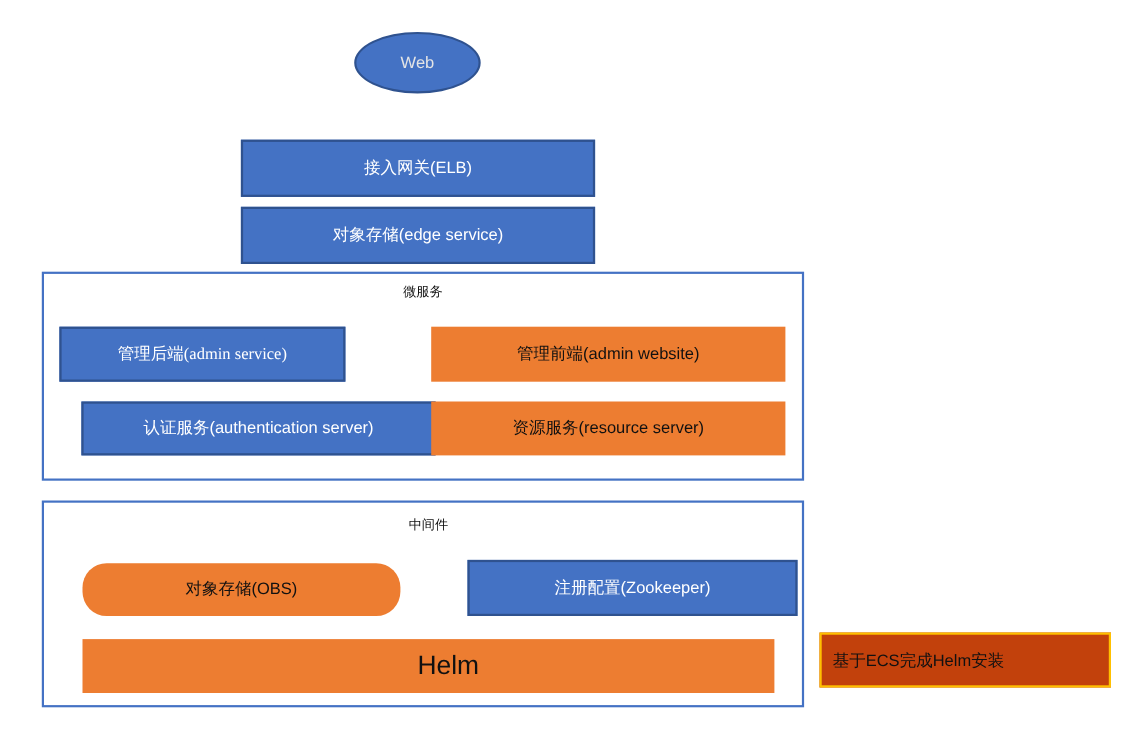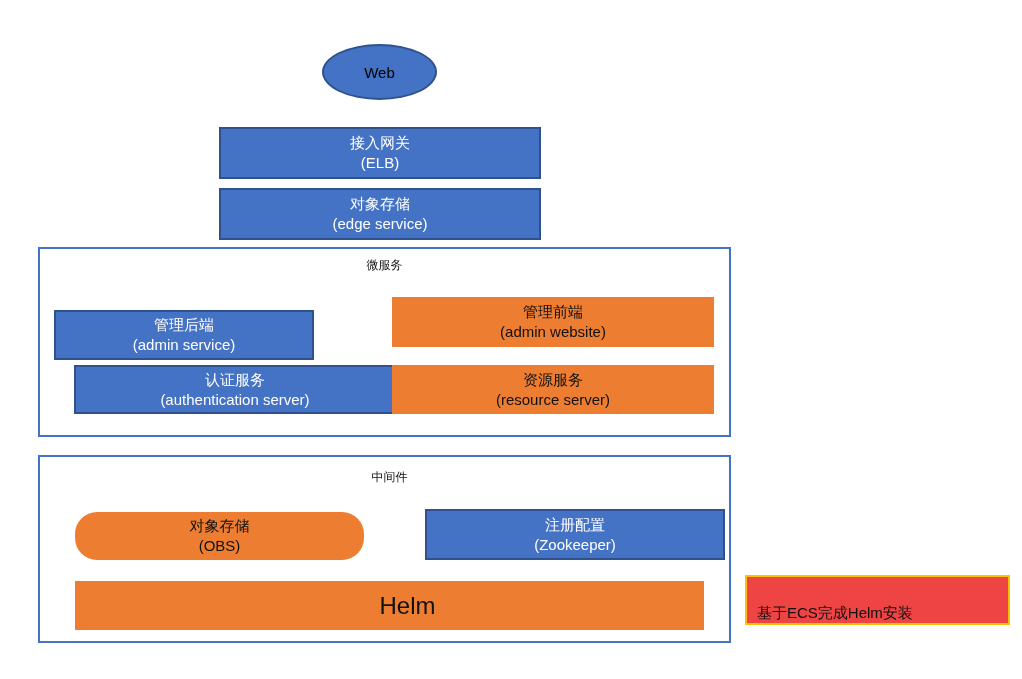--- a/index.html
+++ b/index.html
@@ -7,29 +7,29 @@
     width: 1022px; height: 679px;
     background: #ffffff;
     font-family: "Liberation Sans", "DejaVu Sans", sans-serif;
     position: relative;
     overflow: hidden;
   }
   .abs { position: absolute; }
 
   
   .ellipse {
-    left: 322px; top: 44px; width: 115px; height: 56px;
+    left: 322px; top: 29px; width: 115px; height: 56px;
     background: #4472C4;
     border: 2px solid #2F528F;
     border-radius: 50%;
     display: flex; align-items: center; justify-content: center;
-    color: #000000; font-size: 15px;
+    color: #e5e5e5; font-size: 15px;
   }
   .box {
-    display: flex; flex-direction: column;
+    display: flex; flex-direction: row;
     align-items: center; justify-content: center;
     text-align: center;
     line-height: 20px;
     font-size: 15px;
   }
   .box-blue {
     background: #4472C4;
     border: 2px solid #2F528F;
     color: #ffffff;
   }
@@ -46,36 +46,36 @@
     position: absolute;
     left: 0; right: 0; top: 8px;
     text-align: center;
     font-size: 12px;
     color: #111111;
   }
   .gw-elb   { left: 219px; top: 127px; width: 322px; height: 52px; }
   .gw-edge  { left: 219px; top: 188px; width: 322px; height: 52px; }
 
   .micro-frame { left: 38px; top: 247px; width: 693px; height: 190px; }
-  .ms-0 { left: 14px;  top: 61px;  width: 260px; height: 50px; }
+  .ms-0 { left: 14px;  top: 48px;  width: 260px; height: 50px; font-family: Liberation Serif, serif; }
   .ms-1 { left: 352px; top: 48px;  width: 322px; height: 50px; }
   .ms-2 { left: 14px;  top: 116px; width: 322px; height: 49px; margin-left: 20px; }
   .ms-3 { left: 352px; top: 116px; width: 322px; height: 49px; }
 
   .mid-frame { left: 38px; top: 455px; width: 693px; height: 188px; }
   .mid-frame .frame-title { top: 12px; margin-left: 10px; }
   .mw-obs  { left: 35px;  top: 55px;  width: 289px; height: 48px; border-radius: 22px; }
   .mw-zk   { left: 385px; top: 52px;  width: 300px; height: 51px; }
   .mw-helm { left: 35px;  top: 124px; width: 629px; height: 49px; font-size: 24px; padding-left: 36px; }
 
   .note-box {
     left: 745px; top: 575px; width: 265px; height: 50px;
-    background: #ef4444;
+    background: #c2410c;
     border: 2px solid #FFC000;
-    display: flex; align-items: flex-end;
+    display: flex; align-items: center;
     padding-left: 10px;
     font-size: 15px;
     color: #111111;
   }
 </style>
 </head>
 <body>
 
 <div class="abs ellipse">
   <span>Web</span>

